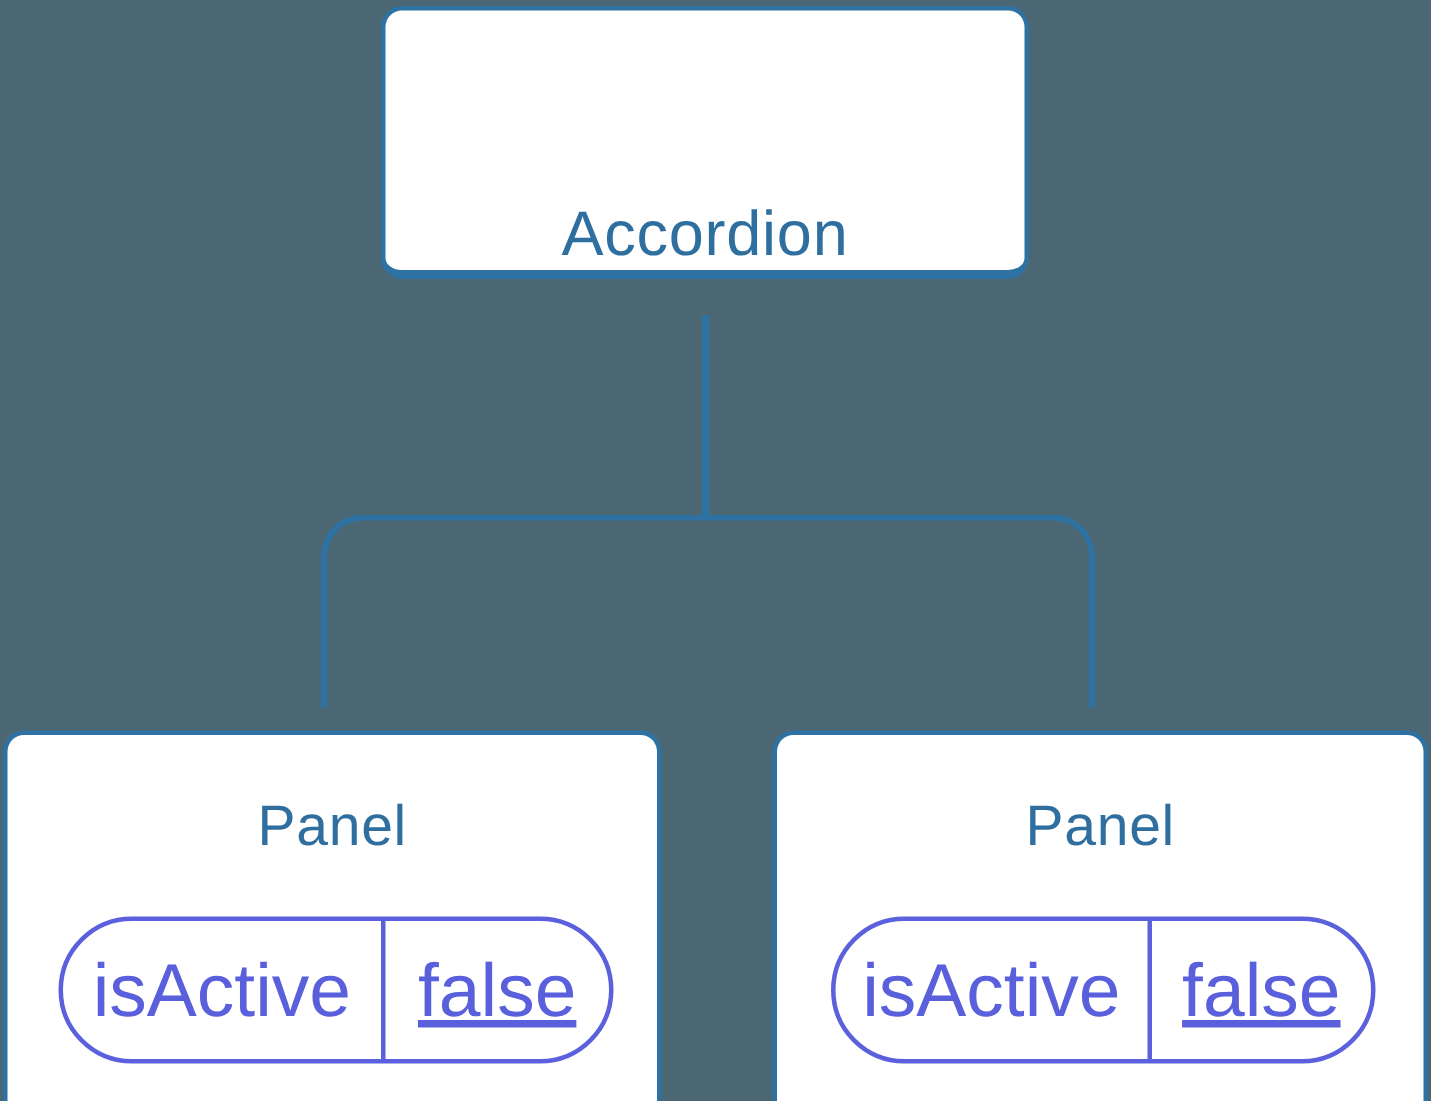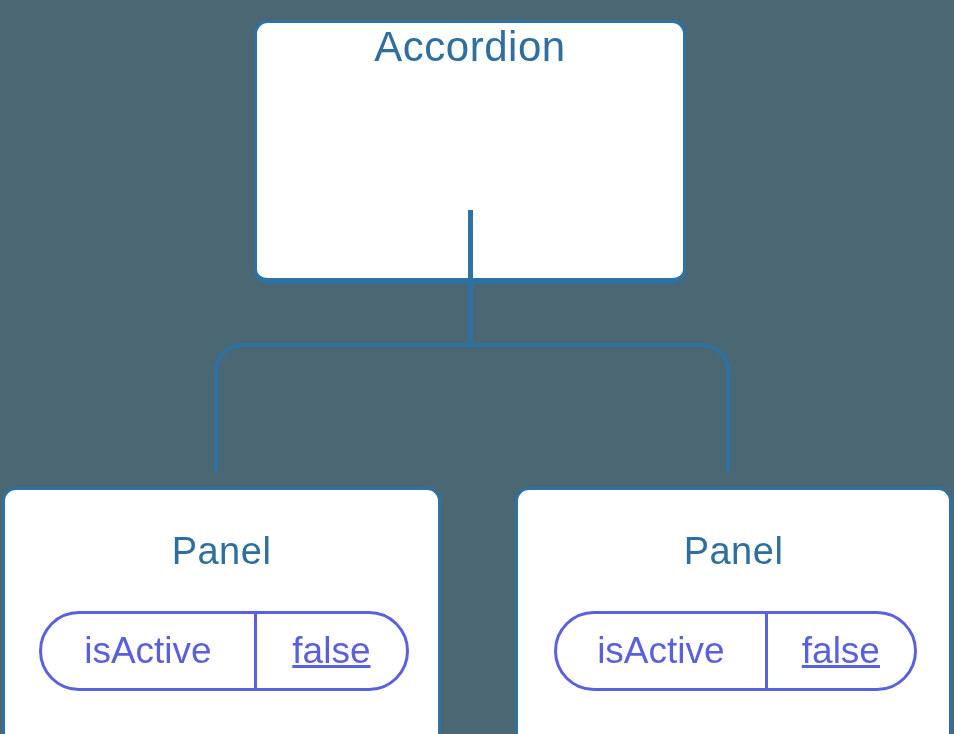--- a/index.html
+++ b/index.html
@@ -21,25 +21,24 @@
   .box {
     position: absolute;
     box-sizing: border-box;
     background: var(--box-background, #FFFFFF);
     border: 3px solid var(--box-border, #2E72A3);
     border-bottom-width: 6px;
     border-radius: 14px;
   }
   .root-box {
     left: 254px; top: 4px;
-    width: 432px; height: 264px;
+    width: 432px; height: 182px;
     display: flex;
-    align-items: flex-start;
+    align-items: flex-end;
     justify-content: center;
-    margin-top: 16px;
   }
   .root-label {
     color: var(--title-text, #2F6F9F);
     font-size: 42px;
     font-weight: 500;
     letter-spacing: 0.5px;
   }
 
   
   .stem {
@@ -73,28 +72,28 @@
     font-size: 38px;
     font-weight: 500;
     letter-spacing: 0.5px;
   }
 
   
   .pill {
     position: absolute;
     box-sizing: border-box;
     top: 121px;
-    height: 80px;
+    height: 98px;
     border: 3px solid var(--state-border, #5B61DC);
     border-radius: 49px;
     display: flex;
     align-items: stretch;
     overflow: hidden;
     color: var(--state-text, #5A60DB);
-    font-size: 37px;
+    font-size: 50px;
     font-weight: 400;
   }
   .panel-left  .pill { left: 34px; width: 370px; }
   .panel-right .pill { left: 36px; width: 363px; }
 
   .pill-key {
     flex: 0 0 58.2%;
     display: flex;
     align-items: center;
     justify-content: center;

